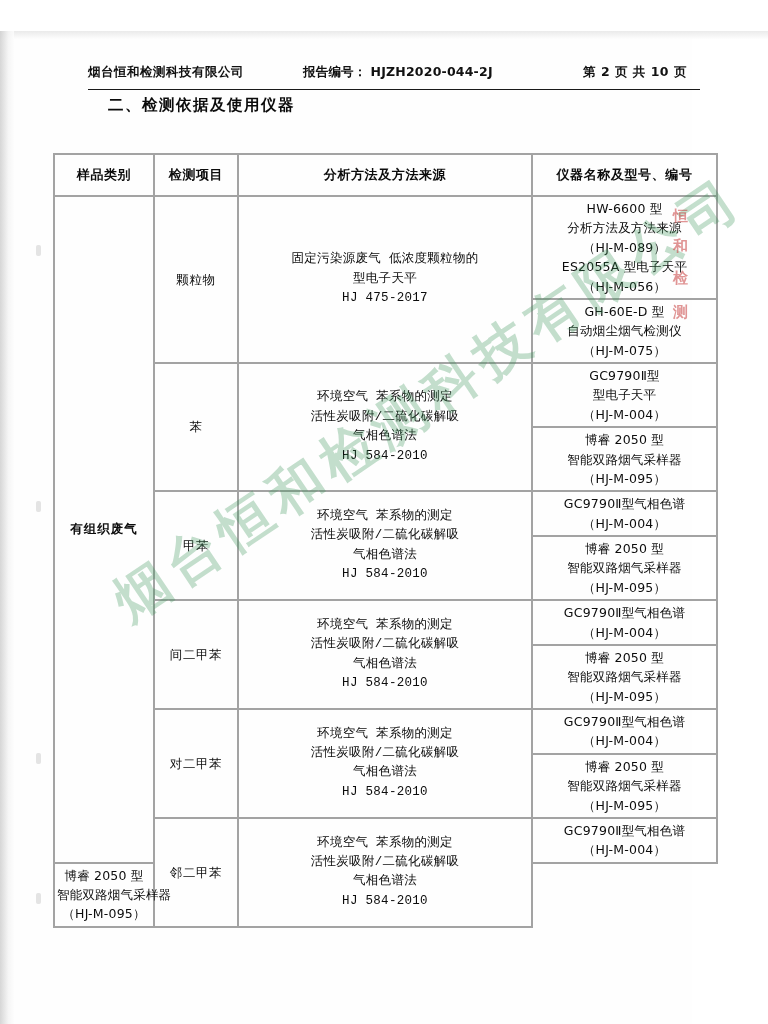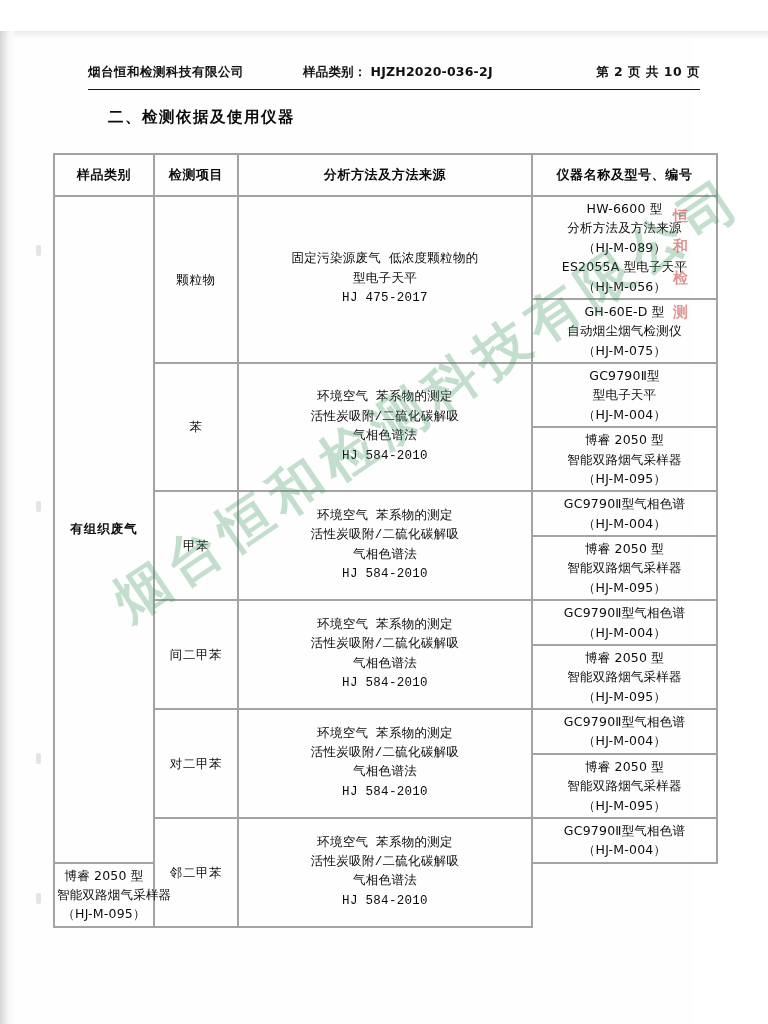--- a/index.html
+++ b/index.html
@@ -55,35 +55,35 @@
     display: flex;
     align-items: baseline;
     font-family: "DejaVu Sans", sans-serif;
     font-size: 12.5px;
     color: #111;
     font-weight: bold;
   }
   .header .company { width: 215px; letter-spacing: .5px; }
   .header .report-no { flex: 1; letter-spacing: .2px; }
   .header .report-no .label { margin-right: 4px; }
-  .header .pageinfo { width: 130px; text-align: right; letter-spacing: .5px;}
+  .header .pageinfo { width: 130px; text-align: center; letter-spacing: .5px;}
   .header-rule {
     position: absolute;
     left: 88px;
     top: 58px;
     width: 612px;
     height: 1px;
     background: #1a1a1a;
   }
 
   
   .section-title {
     position: absolute;
     left: 108px;
-    top: 76px;
+    top: 64px;
     font-size: 15.5px;
     font-weight: bold;
     color: #0b0b0b;
     letter-spacing: 1.5px;
     font-family: Liberation Mono, monospace;
   }
 
   
   .tbl-wrap {
     position: absolute;
@@ -186,21 +186,21 @@
   <div class="scan-top-edge"></div>
   <div class="scan-left-edge"></div>
   <div class="punch" style="top:214px"></div>
   <div class="punch" style="top:470px"></div>
   <div class="punch" style="top:722px"></div>
   <div class="punch" style="top:862px"></div>
 
   <div class="header">
     <div class="company">烟台恒和检测科技有限公司</div>
     <div class="report-no">
-      <span class="label">样品类别：</span><span>HJZH2020-036-2J</span>
+      <span class="label">报告编号：</span><span>HJZH2020-044-2J</span>
     </div>
     <div class="pageinfo">第 2 页 共 10 页</div>
   </div>
   <div class="header-rule"></div>
 
   <div class="section-title">二、检测依据及使用仪器</div>
 
   <div class="watermark">
     <span>烟台恒和检测科技有限公司</span>
   </div>

